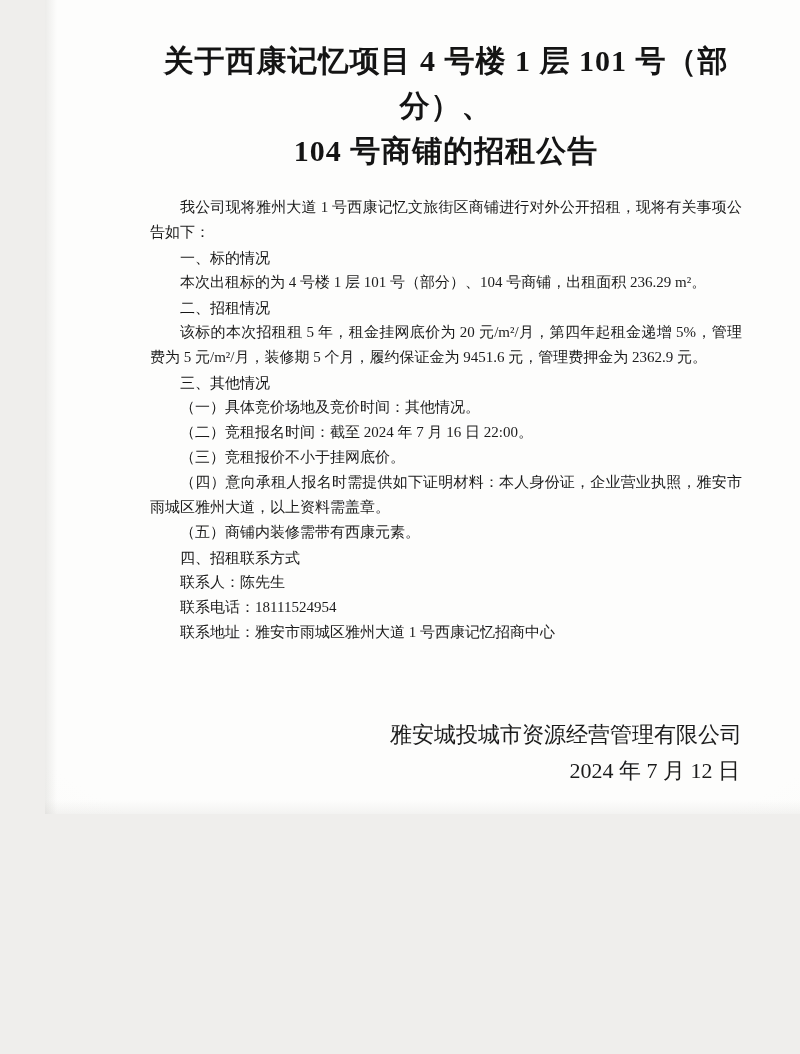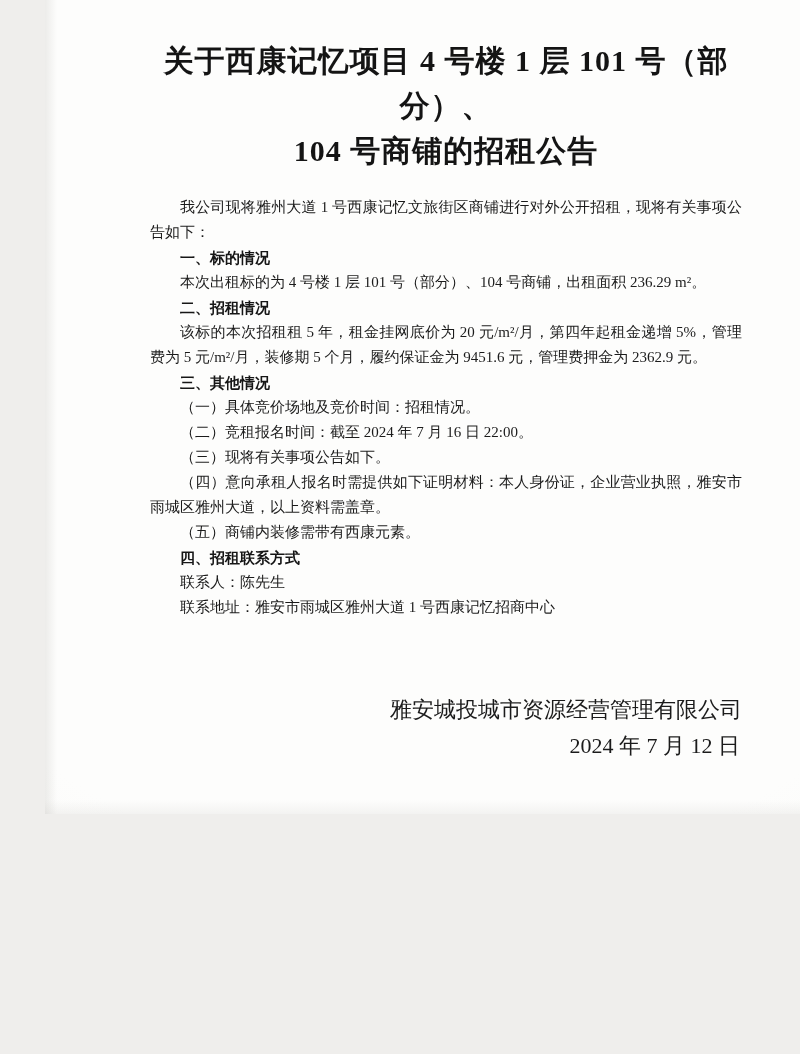--- a/index.html
+++ b/index.html
@@ -39,21 +39,21 @@
     font-size: 15px;
     line-height: 25px;
   }
   .para {
     text-indent: 2em;
     text-align: justify;
   }
   .intro-gap { margin-top: 22px; }
   .heading {
     font-family: "Liberation Sans", "DejaVu Sans", sans-serif;
-    font-weight: bold;
+    font-weight: normal;
     text-indent: 2em;
     color: #161616;
   }
   .contact {
     font-weight: normal;
     text-indent: 2em;
   }
   .signature {
     margin-top: 72px;
     text-align: right;
@@ -99,30 +99,31 @@
       <p class="body-text para">本次出租标的为 4 号楼 1 层 101 号（部分）、104 号商铺，出租面积 236.29 m²。</p>
     </div>
 
     <div>
       <p class="body-text heading">二、招租情况</p>
       <p class="body-text para">该标的本次招租租 5 年，租金挂网底价为 20 元/m²/月，第四年起租金递增 5%，管理费为 5 元/m²/月，装修期 5 个月，履约保证金为 9451.6 元，管理费押金为 2362.9 元。</p>
     </div>
 
     <div>
       <p class="body-text heading">三、其他情况</p>
-      <p class="body-text para">（一）具体竞价场地及竞价时间：招租情况。</p>
+      <p class="body-text para">（一）具体竞价场地及竞价时间：其他情况。</p>
       <p class="body-text para">（二）竞租报名时间：截至 2024 年 7 月 16 日 22:00。</p>
-      <p class="body-text para">（三）现将有关事项公告如下。</p>
+      <p class="body-text para">（三）竞租报价不小于挂网底价。</p>
       <p class="body-text para">（四）意向承租人报名时需提供如下证明材料：本人身份证，企业营业执照，雅安市雨城区雅州大道，以上资料需盖章。</p>
       <p class="body-text para">（五）商铺内装修需带有西康元素。</p>
     </div>
 
     <div>
       <p class="body-text heading">四、招租联系方式</p>
       <p class="body-text contact">联系人：陈先生</p>
+      <p class="body-text contact">联系电话：18111524954</p>
       <p class="body-text contact">联系地址：雅安市雨城区雅州大道 1 号西康记忆招商中心</p>
     </div>
 
     <div class="signature">
       <p class="company-line">雅安城投城市资源经营管理有限公司</p>
       <p class="date-line">2024 年 7 月 12 日</p>
     </div>
 
   </div>
 

